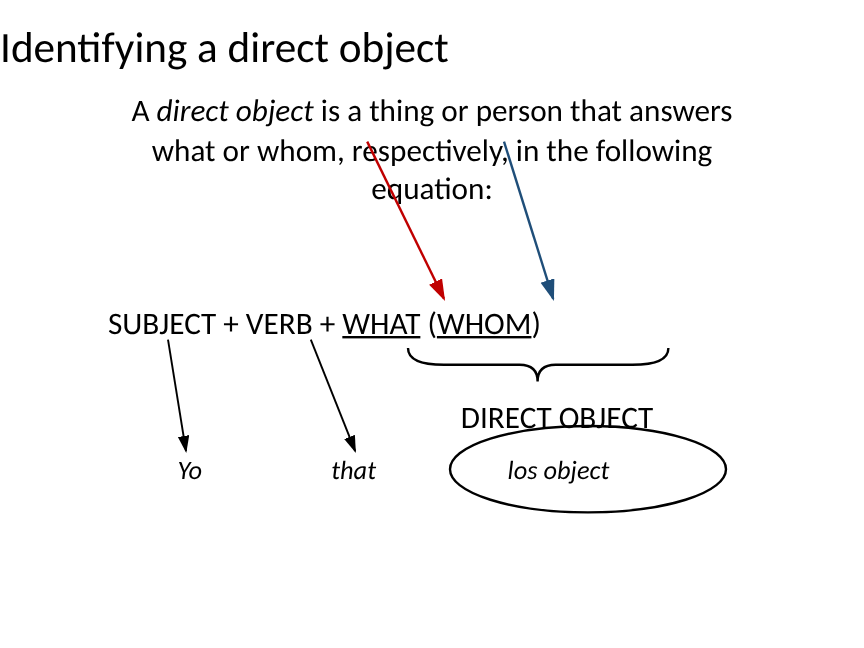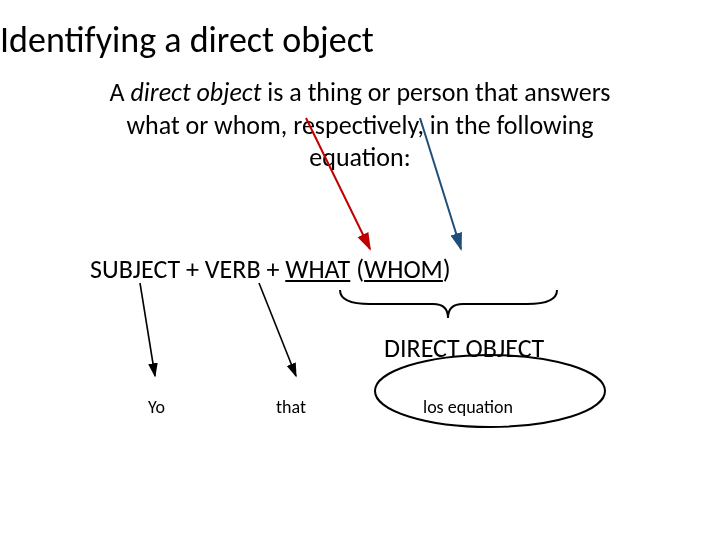--- a/index.html
+++ b/index.html
@@ -32,22 +32,23 @@
   }
   .underline { text-decoration: underline; }
   .dolabel {
     position: absolute;
     top: 332px;
     left: 384px;
     font-size: 26px;
   }
   .ex {
     position: absolute;
-    top: 396px;
-    font-size: 18px;
+    top: 378px;
+    font-size: 22px;
+    font-style: italic;
   }
   .ex1 { left: 148px; }
   .ex2 { left: 276px; }
   .ex3 { left: 423px; }
   svg.overlay {
     position: absolute;
     top: 0; left: 0;
     width: 720px; height: 540px;
     pointer-events: none;
   }
@@ -62,21 +63,21 @@
 </div>
 
 <div class="equation">
   <span>SUBJECT</span><span> + </span><span>VERB</span><span> + </span><span class="underline">WHAT</span><span> </span><span>(</span><span class="underline">WHOM</span><span>)</span>
 </div>
 
 <div class="dolabel">DIRECT OBJECT</div>
 
 <div class="ex ex1">Yo</div>
 <div class="ex ex2">that</div>
-<div class="ex ex3">los equation</div>
+<div class="ex ex3">los object</div>
 
 <svg class="overlay" viewBox="0 0 720 540">
   <defs>
     <marker id="ahRed" markerWidth="10" markerHeight="10" refX="8" refY="3" orient="auto">
       <path d="M0,0 L9,3 L0,6 Z" fill="#C00000"></path>
     </marker>
     <marker id="ahBlue" markerWidth="10" markerHeight="10" refX="8" refY="3" orient="auto">
       <path d="M0,0 L9,3 L0,6 Z" fill="#1F4E79"></path>
     </marker>
     <marker id="ahBlack" markerWidth="10" markerHeight="10" refX="8" refY="3" orient="auto">

